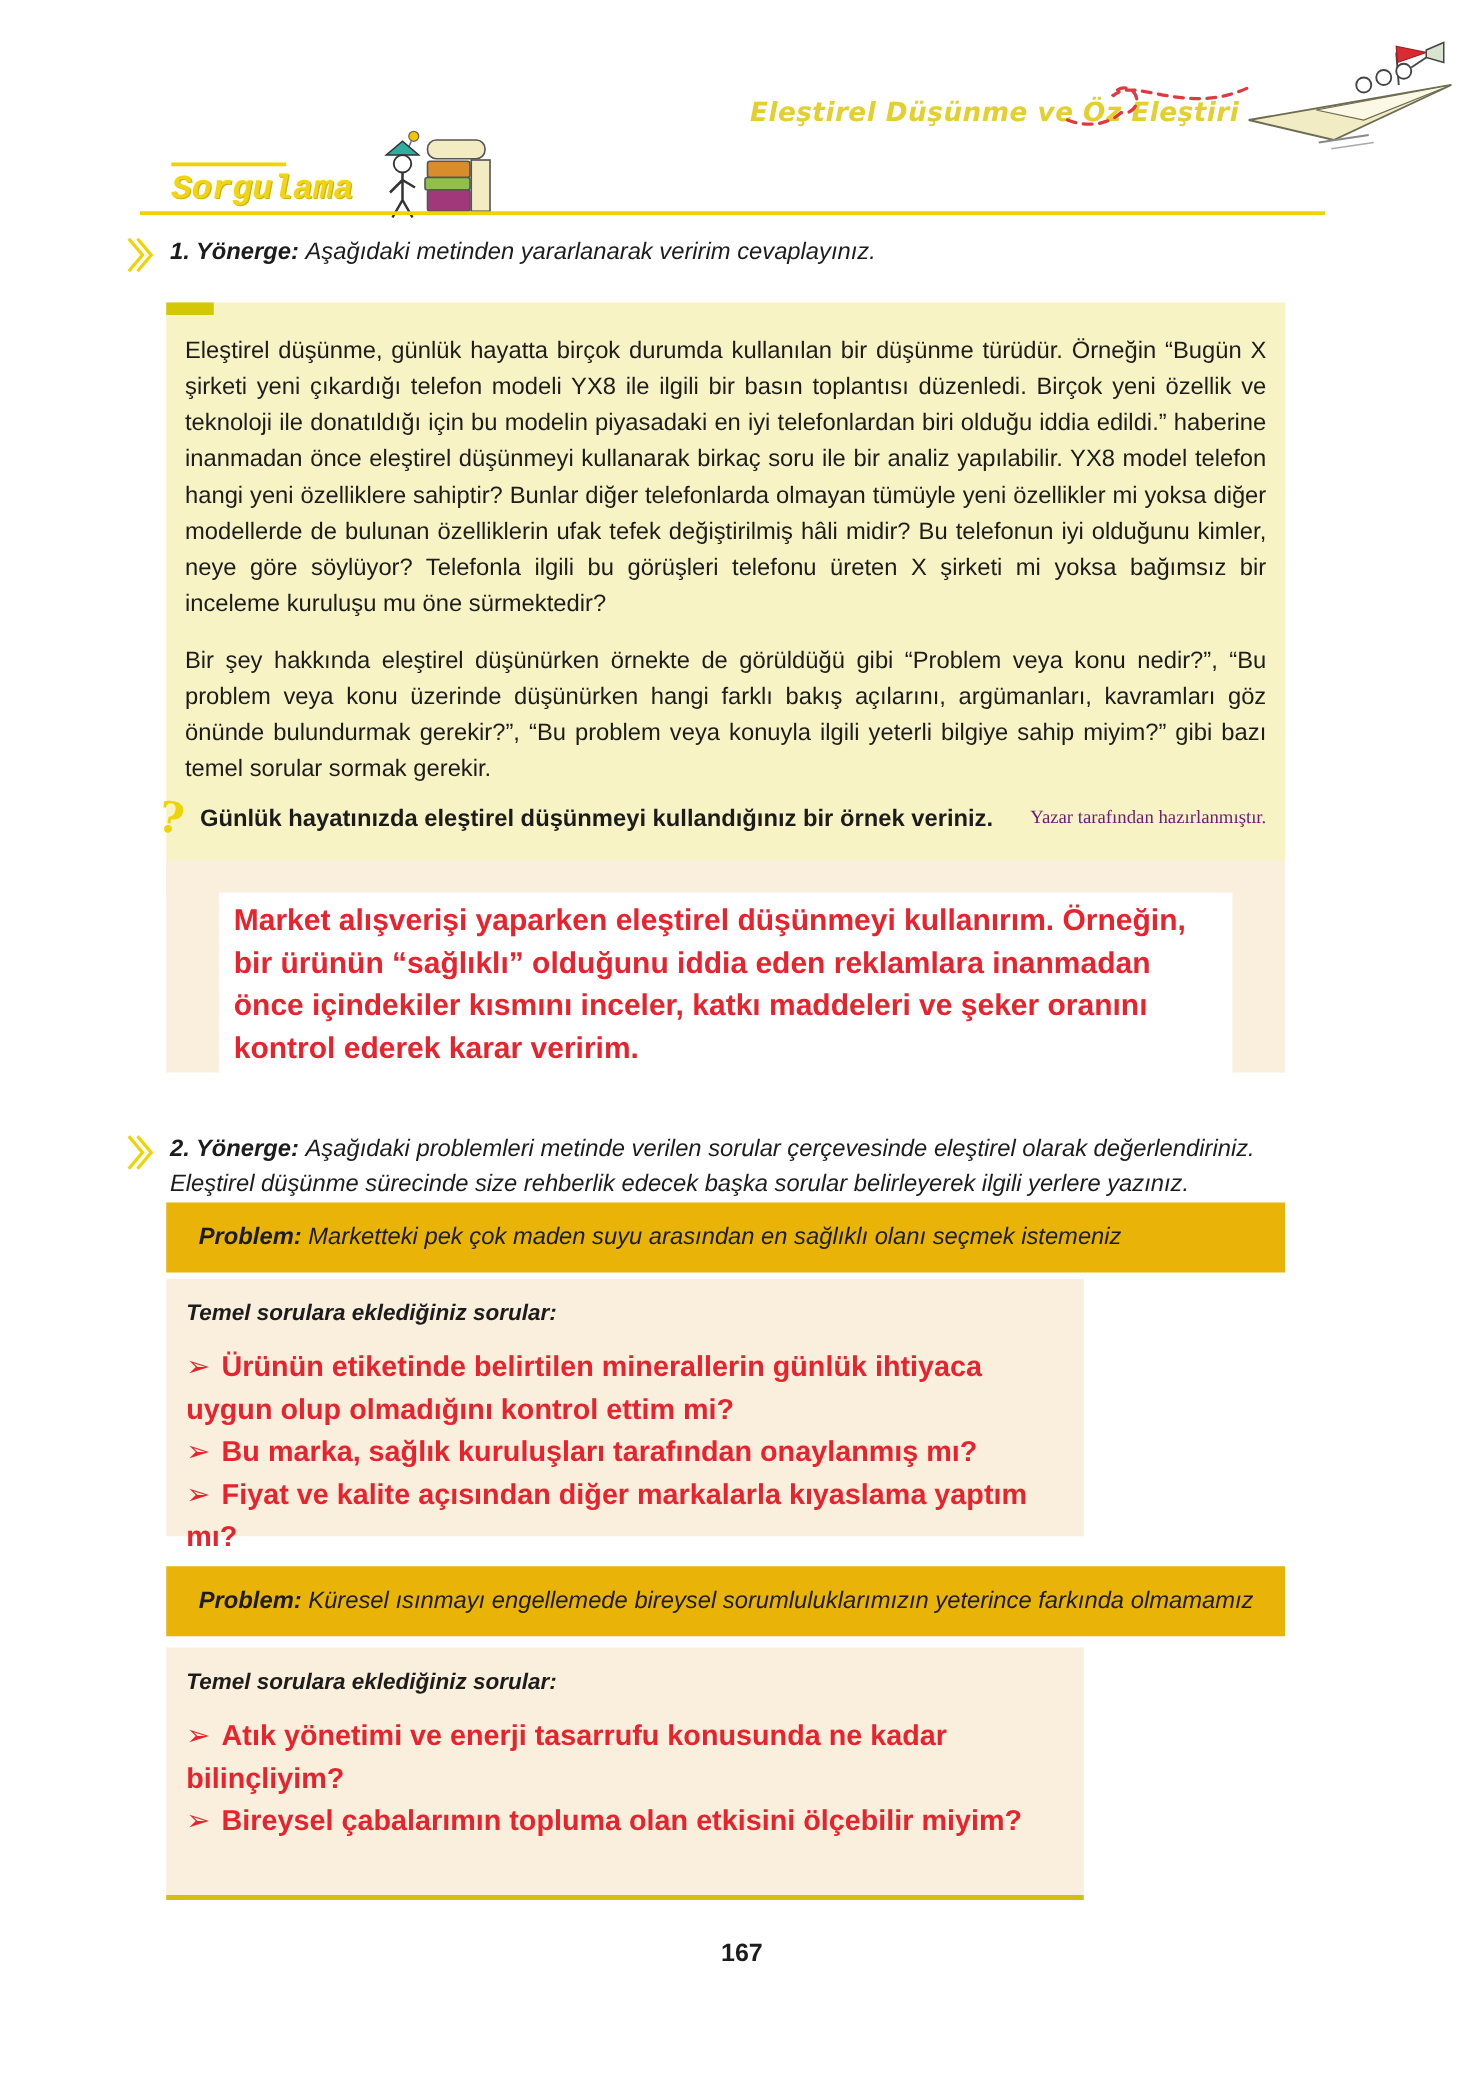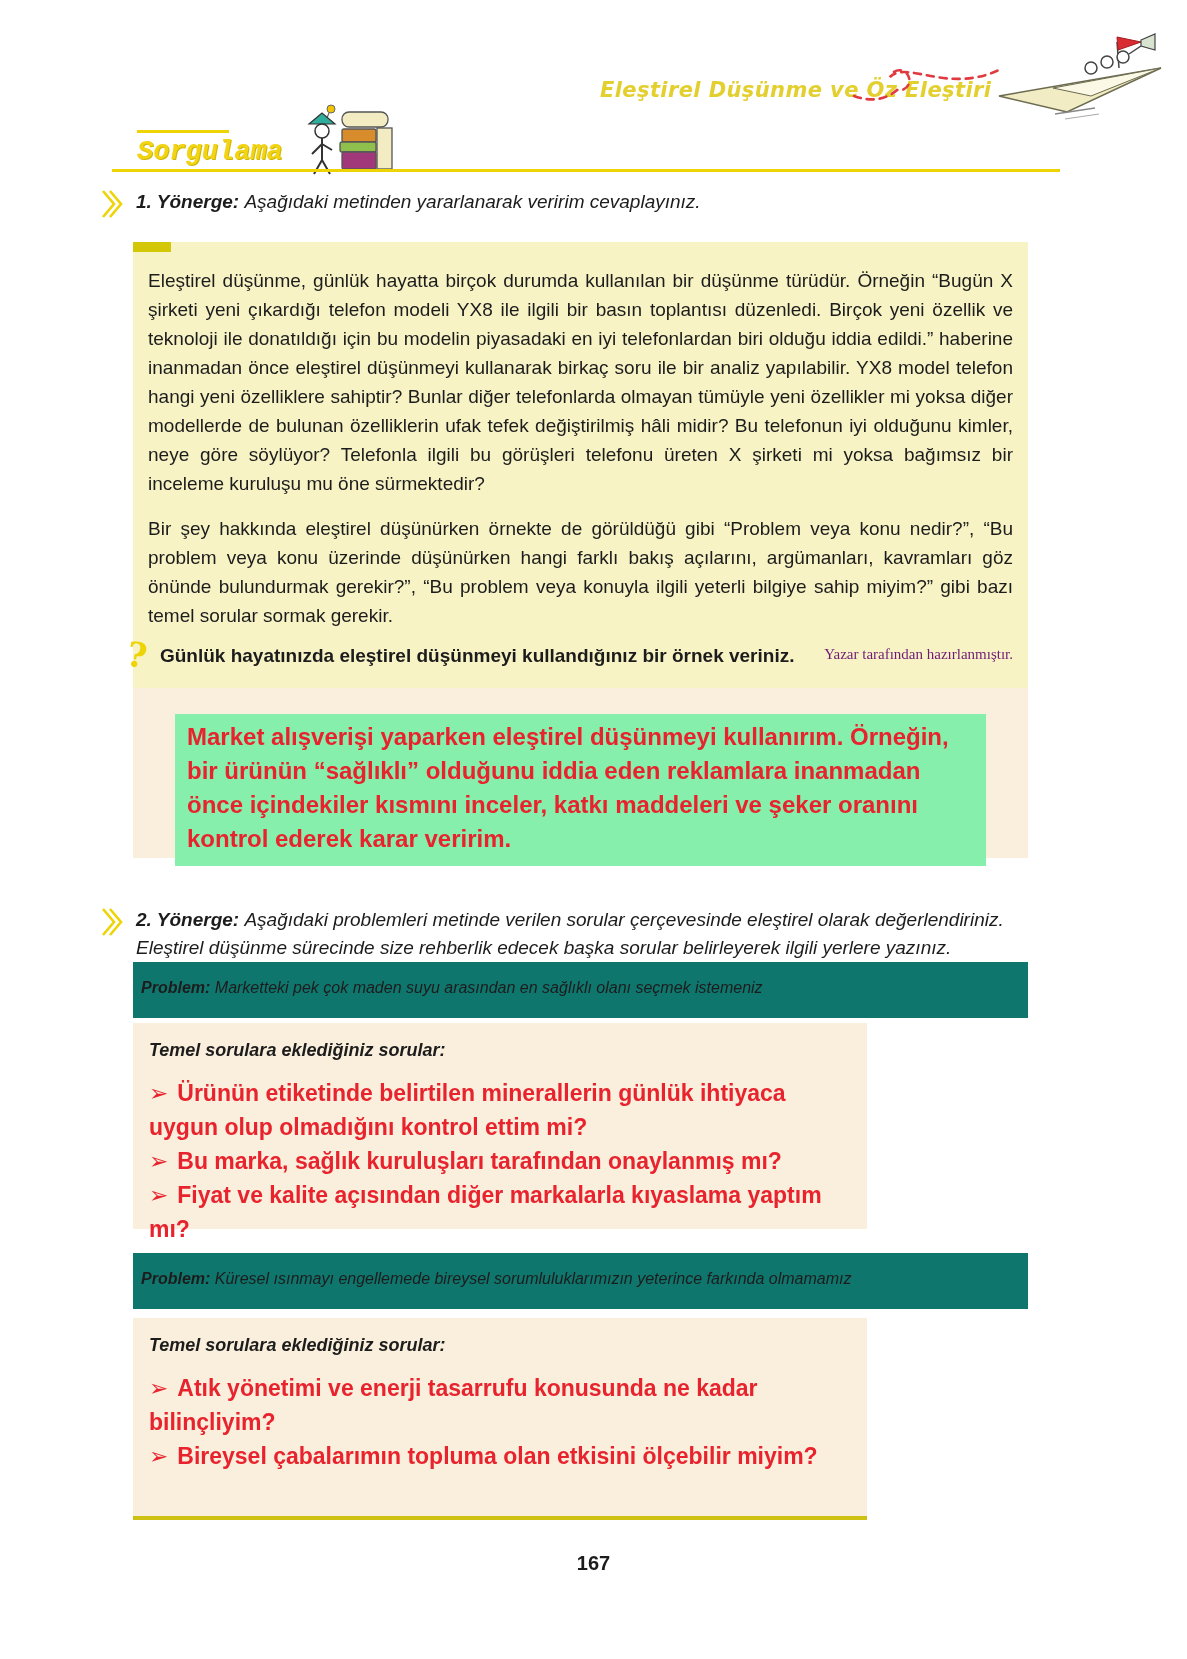--- a/index.html
+++ b/index.html
@@ -52,28 +52,28 @@
     color:#eed405; font-size:34px; font-weight:bold; line-height:30px;
     font-family:"DejaVu Serif",serif; transform:rotate(10deg);
   }
   .question-text { font-weight:bold; font-size:19px; padding-top:5px; }
 
   
   .answer-box {
     position:absolute; top:688px; left:133px; width:895px; height:170px;
     background:#f9efdc; box-sizing:border-box; padding:26px 42px 0 42px;
   }
-  .answer-inner { background:#86efac; padding:6px 12px 10px 12px; }
+  .answer-inner { background:#ffffff; padding:6px 12px 10px 12px; }
   .red-answer { color:#e8232d; font-weight:bold; font-size:24px; line-height:34px; }
 
   
   .problem-box {
     position:absolute; left:133px; width:895px; height:56px;
-    background:#0f766e; box-sizing:border-box; padding:17px 16px 0 8px;
-    font-size:16px;
+    background:#eab308; box-sizing:border-box; padding:17px 16px 0 26px;
+    font-size:19px;
   }
   #problem1 { top:962px; }
   #problem2 { top:1253px; }
   .p-label { font-weight:bold; font-style:italic; }
   .p-text  { font-style:italic; }
 
   
   .questions-box {
     position:absolute; left:133px; width:734px;
     background:#f9efdc; box-sizing:border-box; padding:17px 16px 0 16px;

